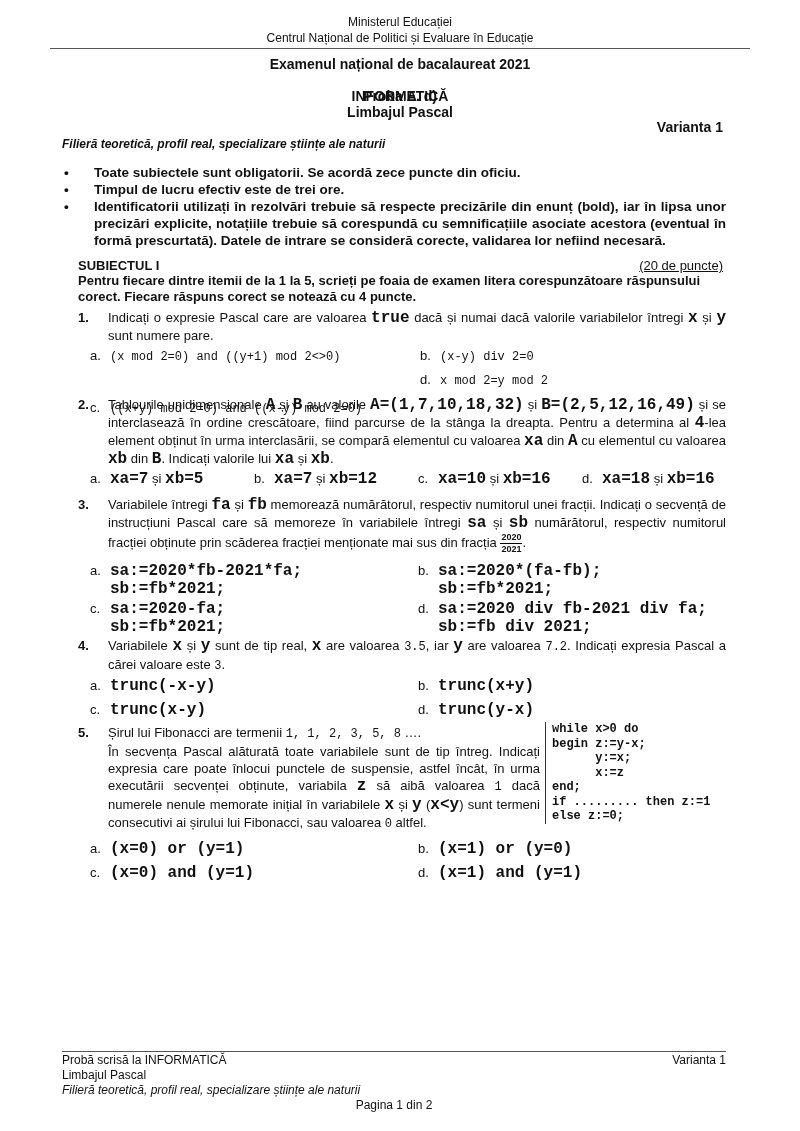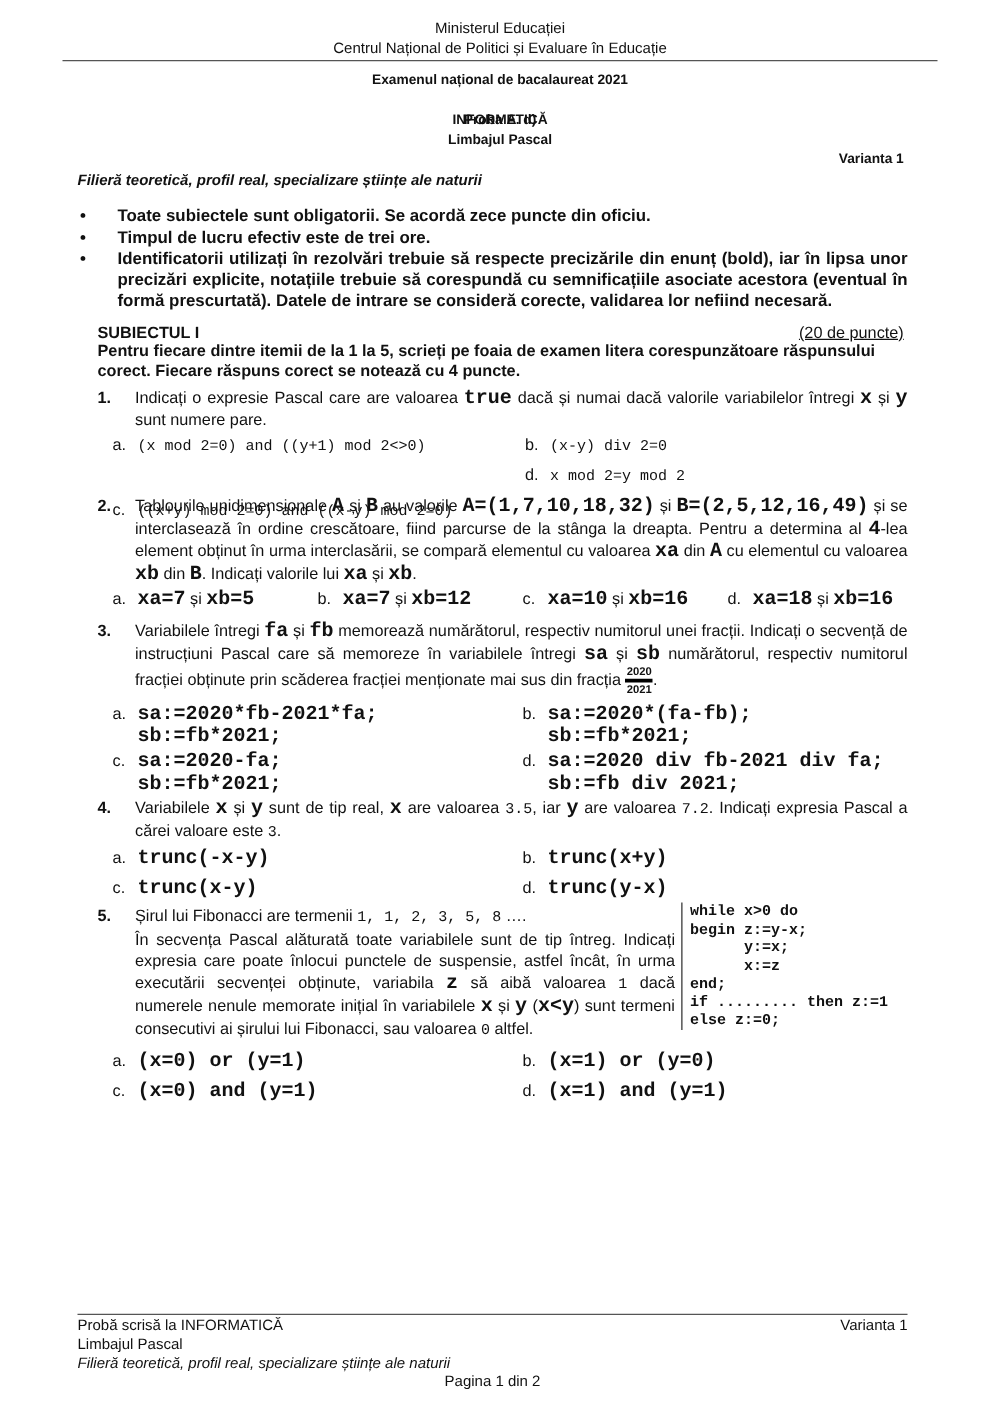--- a/index.html
+++ b/index.html
@@ -4,36 +4,36 @@
 <style>
   html, body { margin:0; padding:0; background:#ffffff; }
   body { width:800px; height:1131px; position:relative; overflow:hidden;
          font-family:"Liberation Sans", sans-serif; color:#111; font-size:13px; }
   .mono { font-family:"Liberation Mono", "DejaVu Sans Mono", monospace; font-weight:bold; font-size:16px; }
   .monor { font-family:"Liberation Mono", "DejaVu Sans Mono", monospace; font-size:12px; }
   .abs { position:absolute; }
   .center { text-align:center; left:0; width:800px; }
   .hr { position:absolute; left:50px; width:700px; height:0; border-top:1.5px solid #555; }
   .hdr-small { font-size:12px; line-height:16px; }
-  .title { font-weight:bold; font-size:11px; line-height:17px; }
+  .title { font-weight:bold; font-size:14px; line-height:17px; }
   .italic { font-style:italic; }
   .bold { font-weight:bold; }
   .bullets { position:absolute; left:80px; width:650px; font-weight:bold; font-size:13.5px; line-height:17px; }
   .bullets .b { position:relative; padding-left:32px; }
   .bullets .b .dot { position:absolute; left:2px; top:0; }
   .sub-head { position:absolute; left:80px; width:645px; font-weight:bold; font-size:13px; }
   .q { position:absolute; left:80px; width:650px; font-size:13px; line-height:17px; }
   .q .num { position:absolute; left:0; top:0; font-weight:bold; }
   .q .txt { margin-left:30px; text-align:justify; }
   .opt { position:absolute; font-size:13px; white-space:nowrap; }
   .opt .lt { display:inline-block; width:20px; }
   .code-box { position:absolute; left:545px; top:720px; border-left:1px solid #333; padding-left:6px;
               font-family:"Liberation Mono", monospace; font-weight:bold; font-size:12px; line-height:14.5px; white-space:pre; }
   .frac { display:inline-block; vertical-align:middle; text-align:center; font-size:9px; font-weight:bold; line-height:11px; }
-  .frac .n { border-bottom:3px solid #000000; padding:0 1px; }
+  .frac .n { border-bottom:1px solid #000000; padding:0 1px; }
   .footer { position:absolute; left:80px; width:650px; font-size:12px; line-height:15px; }
 </style>
 </head>
 <body>
 
 <div class="abs center hdr-small" style="top:14px;">Ministerul Educației</div>
 <div class="abs center hdr-small" style="top:30px;">Centrul Național de Politici și Evaluare în Educație</div>
 <div class="hr" style="top:48px;"></div>
 
 <div class="abs center title" style="top:56px;">Examenul național de bacalaureat 2021</div>

